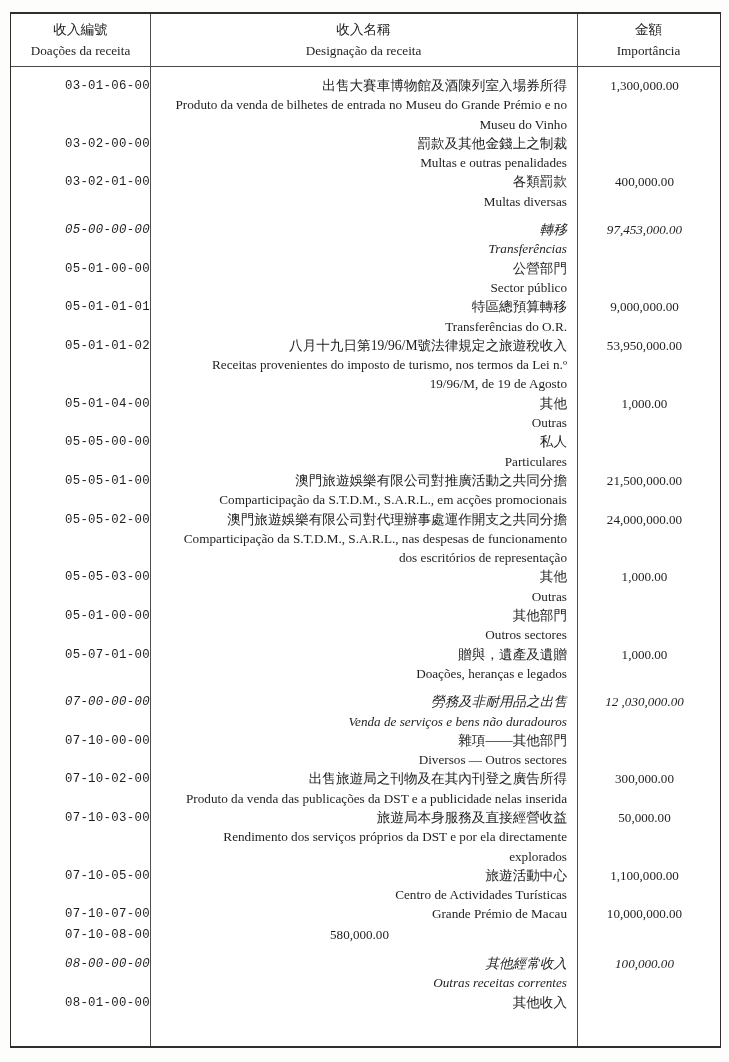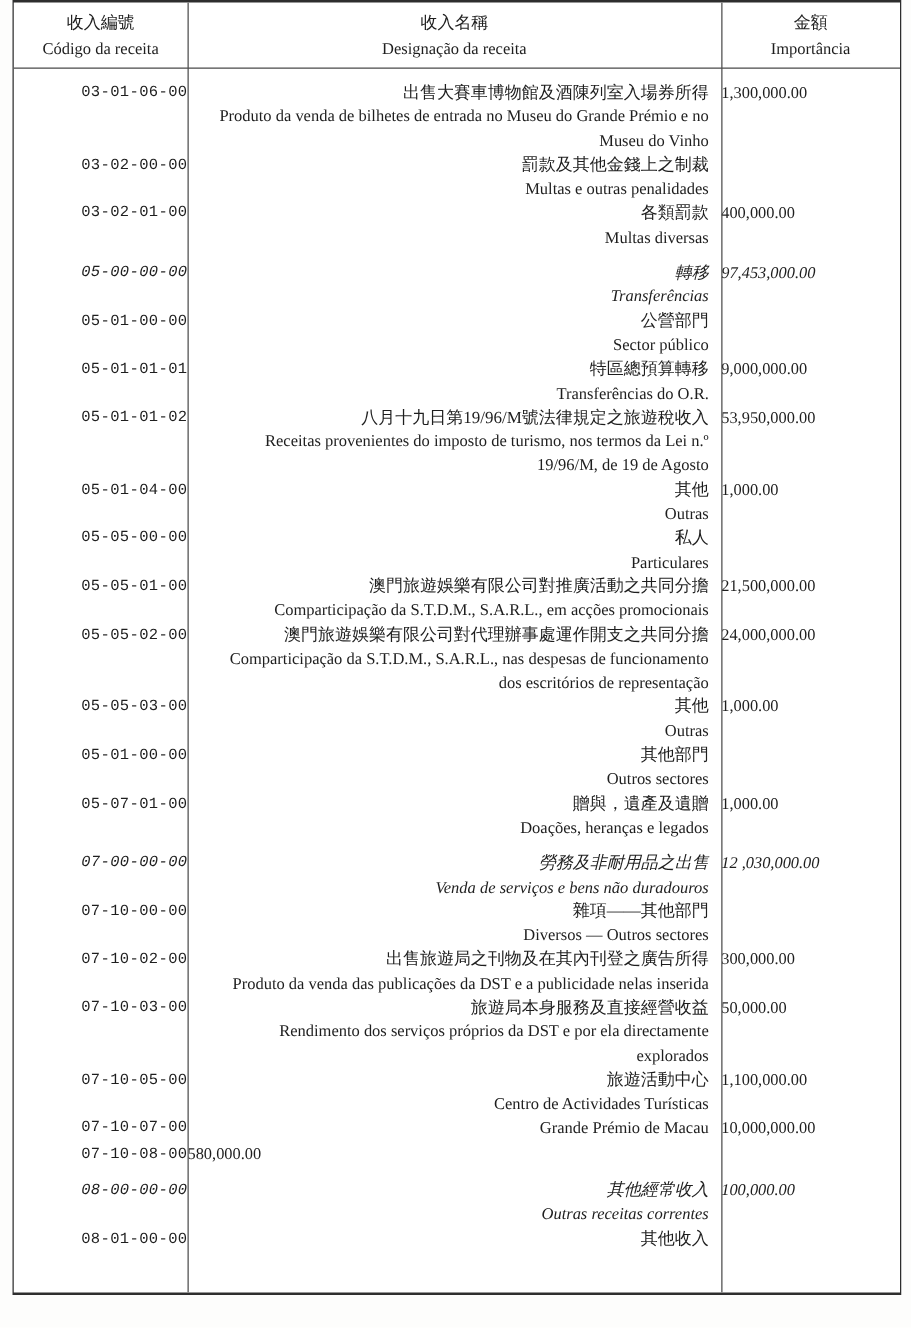--- a/index.html
+++ b/index.html
@@ -7,21 +7,21 @@
   body {
     width: 729px; height: 1062px;
     background: #fdfdfc;
     font-family: "Liberation Serif", "DejaVu Serif", serif;
     color: #1e1e1e;
     position: relative;
     overflow: hidden;
   }
   .table {
     position: absolute;
-    left: 10px; top: 0;
+    left: 10px; top: 12px;
     width: 711px; height: 1036px;
     border: 1.6px solid #2e2e2e;
     border-top-width: 2.6px;
     border-bottom-width: 2.4px;
     background: #fff;
     overflow: hidden;
   }
   .vline {
     position: absolute; top: 0; bottom: 0;
     width: 1px; background: #4e4e4e;
@@ -51,40 +51,40 @@
     text-align: right;
     font-size: 12.4px;
     letter-spacing: 0.3px;
     padding-top: 1px;
     font-family: Liberation Mono, monospace;
   }
   .cell-desc { padding: 0 10px 0 13px; text-align: right; }
   .desc-zh { font-size: 13.6px; }
   .desc-pt { font-size: 13.2px; }
   .cell-amount {
-    text-align: left;
+    text-align: center;
     padding-right: 8px;
     font-size: 13.1px;
   }
   .row.italic .cell-code,
   .row.italic .desc-zh,
   .row.italic .desc-pt,
   .row.italic .cell-amount { font-style: italic; }
 </style>
 </head>
 <body>
 
 <div class="table">
   <div class="vline v1"></div>
   <div class="vline v2"></div>
 
   <div class="thead">
     <div class="hcell">
       <div class="hzh">收入編號</div>
-      <div class="hpt">Código da receita</div>
+      <div class="hpt">Doações da receita</div>
     </div>
     <div class="hcell">
       <div class="hzh">收入名稱</div>
       <div class="hpt">Designação da receita</div>
     </div>
     <div class="hcell">
       <div class="hzh">金額</div>
       <div class="hpt">Importância</div>
     </div>
   </div>

